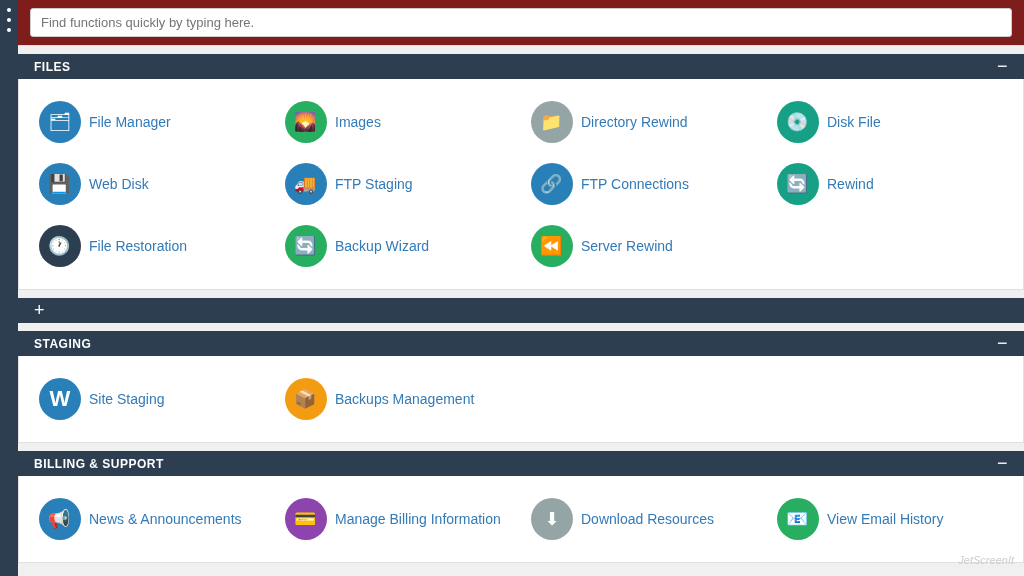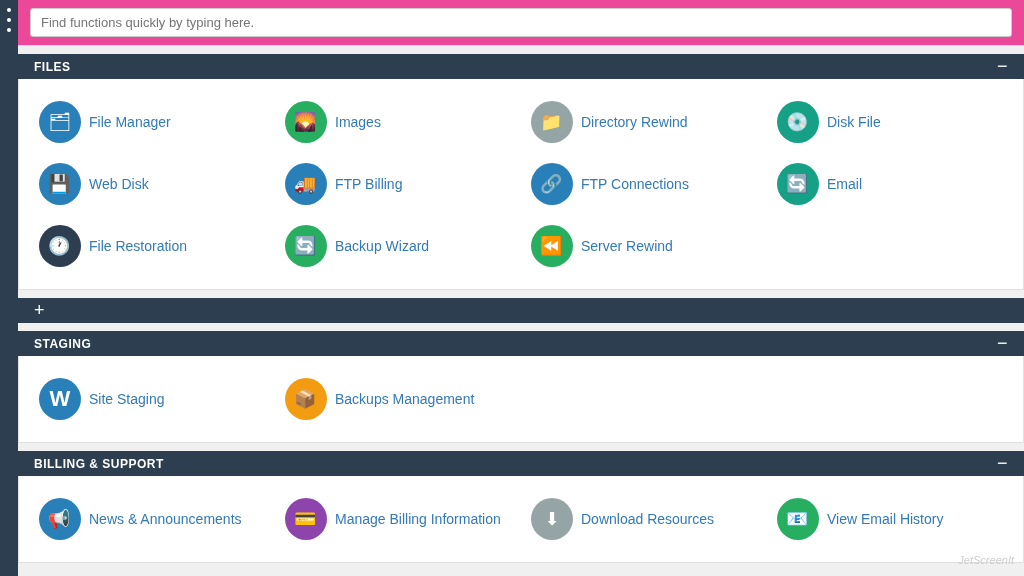--- a/index.html
+++ b/index.html
@@ -4,21 +4,21 @@
   <style>
     * { box-sizing: border-box; margin: 0; padding: 0; }
     body {
       font-family: Arial, sans-serif;
       background: #f0f0f0;
       font-size: 13px;
       color: #333;
     }
 
     .top-bar {
-      background: #ec4899;
+      background: #7f1d1d;
       padding: 8px 12px;
       border-bottom: 1px solid #ddd;
       display: flex;
       align-items: center;
       gap: 8px;
       position: relative;
     }
 
     .search-input {
       flex: 1;
@@ -182,29 +182,29 @@
           <div class="item-icon icon-teal">💿</div>
           <span class="item-label">Disk File</span>
         </div>
 
         <div class="item">
           <div class="item-icon icon-blue">💾</div>
           <span class="item-label">Web Disk</span>
         </div>
         <div class="item">
           <div class="item-icon icon-blue">🚚</div>
-          <span class="item-label">FTP Billing</span>
+          <span class="item-label">FTP Staging</span>
         </div>
         <div class="item">
           <div class="item-icon icon-blue">🔗</div>
           <span class="item-label">FTP Connections</span>
         </div>
         <div class="item">
           <div class="item-icon icon-teal">🔄</div>
-          <span class="item-label">Email</span>
+          <span class="item-label">Rewind</span>
         </div>
 
         <div class="item">
           <div class="item-icon icon-navy">🕐</div>
           <span class="item-label">File Restoration</span>
         </div>
         <div class="item">
           <div class="item-icon icon-green">🔄</div>
           <span class="item-label">Backup Wizard</span>
         </div>

